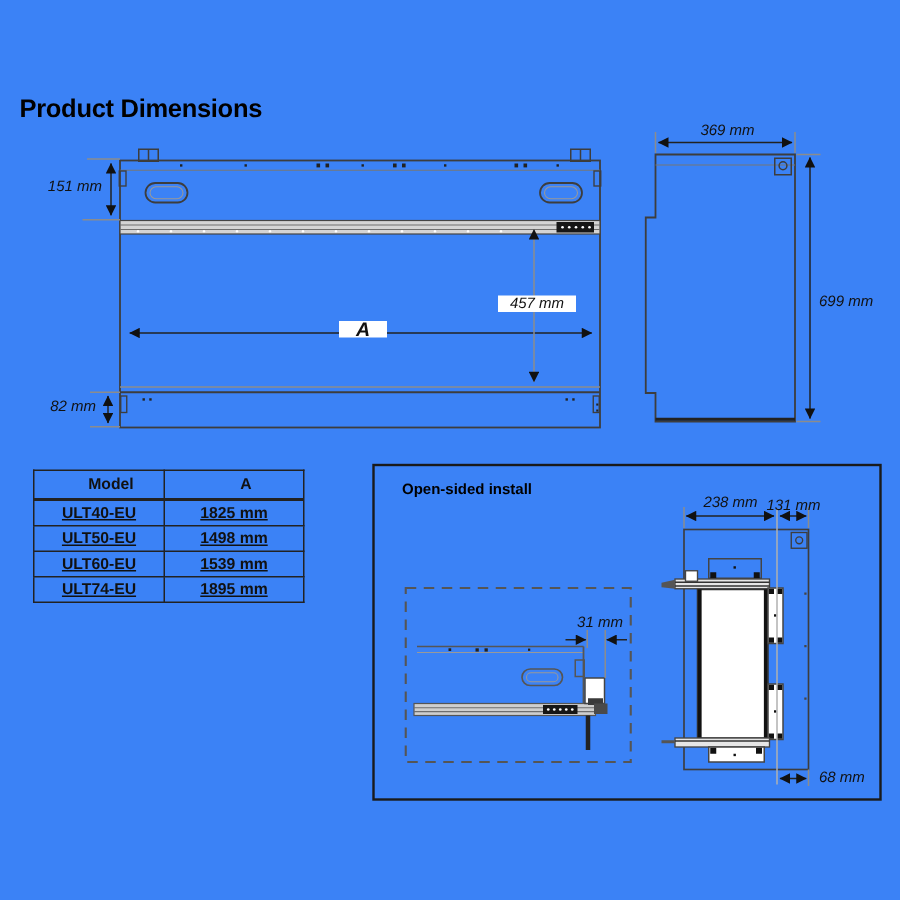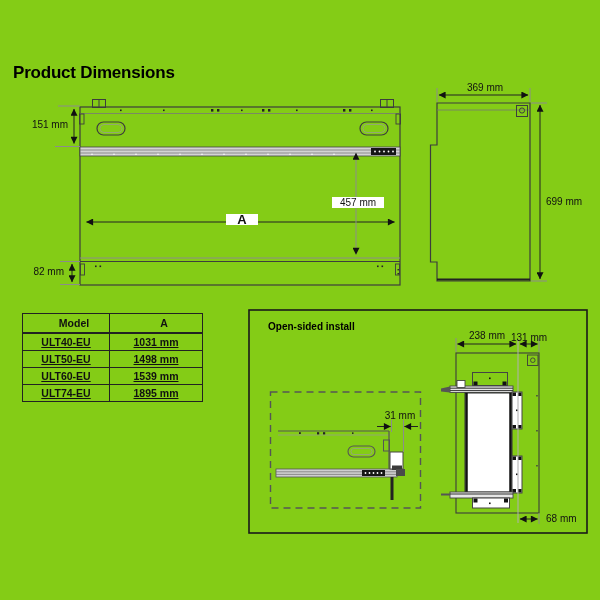--- a/index.html
+++ b/index.html
@@ -1,19 +1,19 @@
 <!DOCTYPE html>
 <html><head>
 <meta charset="utf-8">
 <style>
   html,body{margin:0;padding:0;background:#fff;}
-  #page{position:relative;width:600px;height:600px;background:#84cc16;overflow:hidden;
+  #page{position:relative;width:600px;height:600px;background:#3b82f6;overflow:hidden;
         font-family:"Liberation Sans", sans-serif;color:#1a1a1a;}
   #art{position:absolute;left:0;top:0;}
-  .lbl{position:absolute;font-size:10px;line-height:11px;color:#111;white-space:nowrap;}
+  .lbl{position:absolute;font-size:10px;line-height:11px;color:#111;white-space:nowrap;font-style:italic;}
   .lbl.center{text-align:center;}
   .lbl.right{text-align:right;}
   .lbl.onLine{background:#fff;padding:0 2px;}
   #page-title{position:absolute;left:13px;top:63px;font-size:17px;font-weight:700;
               letter-spacing:-0.2px;color:#000;}
   #inset-title{position:absolute;left:268px;top:321px;font-size:10px;font-weight:700;color:#000;}
   .a-label{font-size:13px;font-weight:700;}
   
   #dim-table{position:absolute;left:22px;top:313px;border-collapse:collapse;
              font-size:10.5px;font-weight:700;color:#111;}
@@ -274,21 +274,21 @@
   <table id="dim-table">
     <thead>
       <tr>
         <th class="c-model">Model</th>
         <th class="c-a">A</th>
       </tr>
     </thead>
     <tbody>
       <tr>
         <td>ULT40-EU</td>
-        <td>1031 mm</td>
+        <td>1825 mm</td>
       </tr>
       <tr>
         <td>ULT50-EU</td>
         <td>1498 mm</td>
       </tr>
       <tr>
         <td>ULT60-EU</td>
         <td>1539 mm</td>
       </tr>
       <tr>

